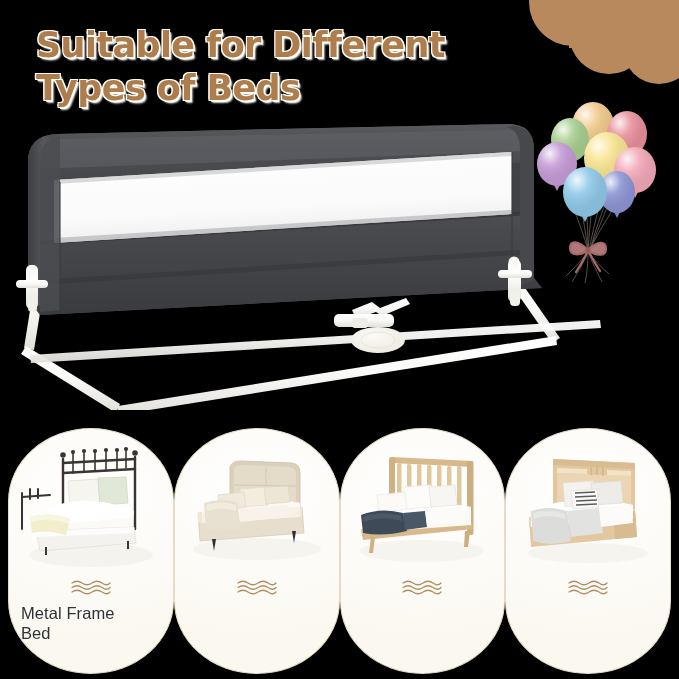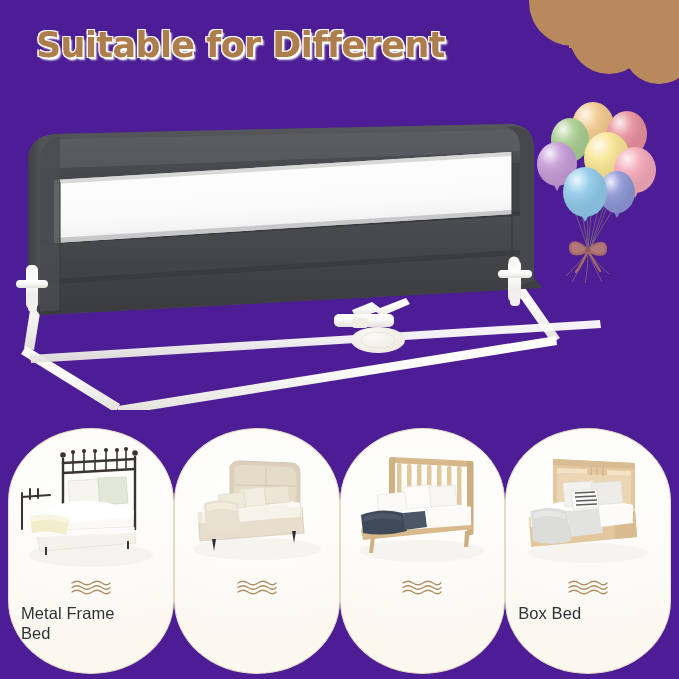--- a/index.html
+++ b/index.html
@@ -10,21 +10,21 @@
     width: 679px;
     height: 679px;
     background: #FBF7EC;
     font-family: "Liberation Sans", sans-serif;
     overflow: hidden;
   }
   #stage {
     position: relative;
     width: 679px;
     height: 679px;
-    background: #4c1d95;
+    background: #000000;
     overflow: hidden;
   }
 
   
   .cloud-deco {
     position: absolute;
     top: -62px;
     right: -40px;
     width: 210px;
     height: 160px;
@@ -135,20 +135,21 @@
       <circle cx="118" cy="44" r="54"></circle>
       <circle cx="172" cy="72" r="48"></circle>
       <circle cx="100" cy="96" r="40"></circle>
       <circle cx="150" cy="110" r="36"></circle>
       <rect x="60" y="20" width="150" height="90"></rect>
     </g>
   </svg>
 
   <div class="title-block">
     <div class="title-line">Suitable for Different</div>
+    <div class="title-line">Types of Beds</div>
   </div>
 
   <svg class="hero" viewBox="0 0 640 300">
     <defs>
       <linearGradient id="railTop" x1="0" y1="0" x2="0" y2="1">
         <stop offset="0" stop-color="#57595D"></stop>
         <stop offset="0.5" stop-color="#4C4E52"></stop>
         <stop offset="1" stop-color="#44464A"></stop>
       </linearGradient>
       <linearGradient id="railBody" x1="0" y1="0" x2="1" y2="0.2">
@@ -530,19 +531,16 @@
           <path d="M86 70 L118 68 L120 86 L88 90 Z" fill="#FCFBF9"></path>
         </svg>
       </div>
       <svg class="wave-divider" viewBox="0 0 42 17">
         <g fill="none" stroke="#B08E62" stroke-width="1.25" stroke-linecap="round">
           <path d="M2 4 Q7 0.5 12 4 T22 4 T32 4 T40 4"></path>
           <path d="M2 8.5 Q7 5 12 8.5 T22 8.5 T32 8.5 T40 8.5"></path>
           <path d="M2 13 Q7 9.5 12 13 T22 13 T32 13 T40 13"></path>
         </g>
       </svg>
-      <div class="card-label">
-        <span>Box Bed</span>
-      </div>
     </div>
 
   </div>
 </div>
 
 </body></html>

